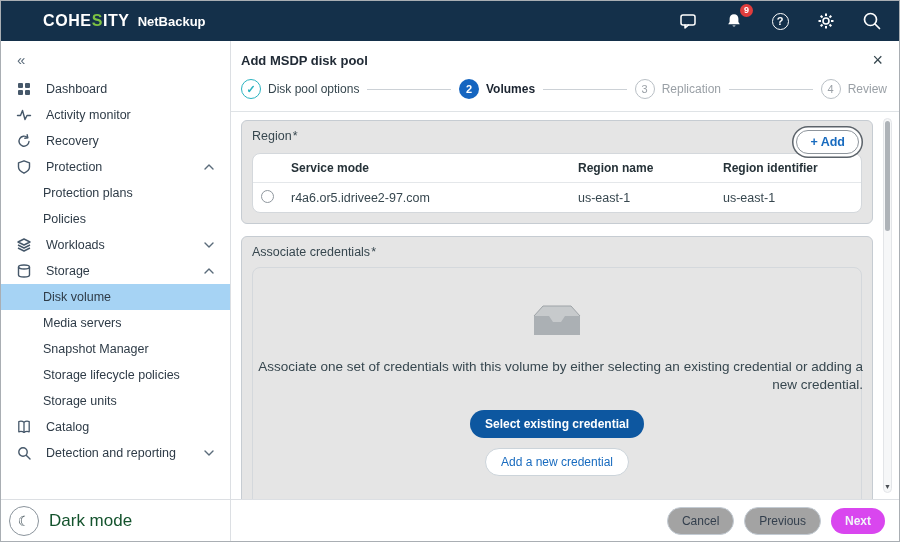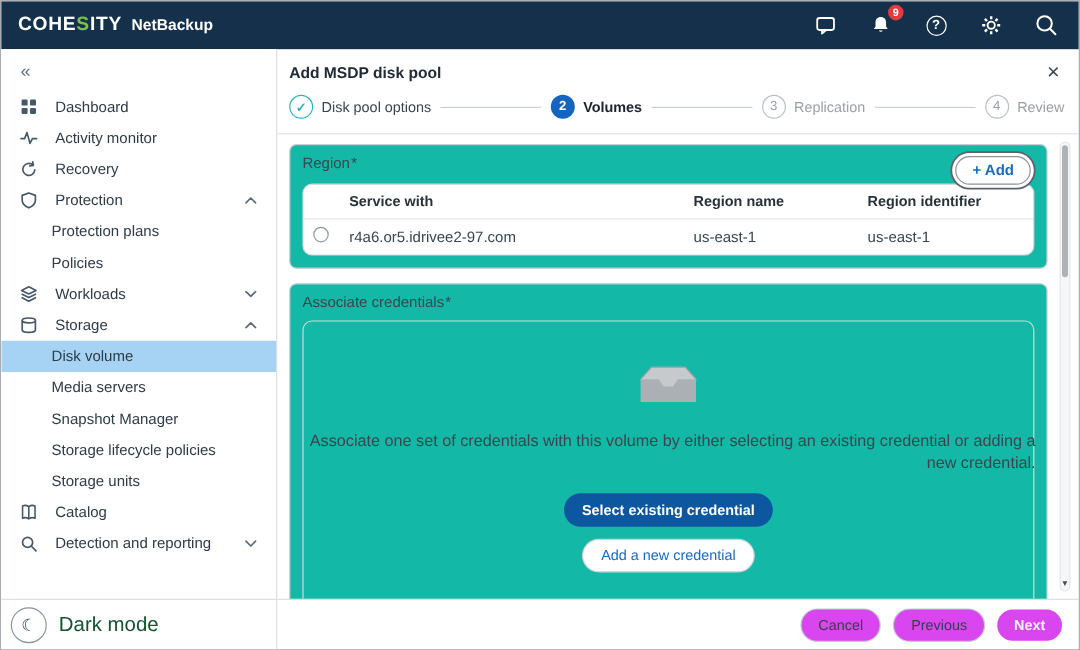--- a/index.html
+++ b/index.html
@@ -2,21 +2,21 @@
 <html><head>
 <meta charset="utf-8">
 <style>
   * { box-sizing: border-box; margin: 0; padding: 0; }
   html,body { width: 900px; height: 542px; }
   body { font-family: "Liberation Sans", sans-serif; background:#fff; }
   .app { width:900px; height:542px; border:1px solid #a9aeb3; display:flex; flex-direction:column; overflow:hidden; background:#fff; }
 
   
   .topbar { height:40px; flex:0 0 40px; background:#14304a; display:flex; align-items:center; padding:0 16px 0 14px; }
-  .brand { display:flex; align-items:baseline; gap:8px; color:#fff; }
+  .brand { display:flex; align-items:baseline; gap:8px; color:#fff;margin-left:28px; }
   .logo { font-weight:bold; font-size:16px; letter-spacing:.6px; }
   .logo-s { color:#7dc242; }
   .product { font-weight:bold; font-size:13px; }
   .top-icons { margin-left:auto; display:flex; align-items:center; gap:24px; }
   .tbtn { position:relative; width:22px; height:22px; display:flex; align-items:center; justify-content:center; cursor:pointer; }
   .badge { position:absolute; top:-6px; right:-8px; background:#e03c3c; color:#fff; font-size:9px; font-weight:bold; border-radius:8px; padding:1px 4px; line-height:1.2; }
   .help-circle { width:17px; height:17px; border:1.6px solid #fff; border-radius:50%; color:#fff; font-size:11px; font-weight:bold; display:flex; align-items:center; justify-content:center; }
 
   
   .bodyrow { flex:1; display:flex; min-height:0; }
@@ -41,21 +41,21 @@
   .scircle { width:20px; height:20px; border-radius:50%; display:flex; align-items:center; justify-content:center; font-size:11px; font-weight:bold; flex:0 0 20px; }
   .scircle.done { border:1.6px solid #2bb3c0; color:#2bb3c0; }
   .scircle.active { background:#1565c0; color:#fff; }
   .scircle.todo { border:1.4px solid #b9bfc5; color:#9aa0a6; font-weight:normal; }
   .slabel { font-size:12px; color:#37474f; white-space:nowrap; }
   .step.active .slabel { font-weight:bold; color:#1b2430; }
   .step.todo .slabel { color:#9aa0a6; }
   .sline { flex:1; height:1px; background:#ccd1d6; }
 
   .content { flex:1; position:relative; padding:8px 26px 0 10px; overflow:hidden; min-height:0; }
-  .card { border:1px solid #c6ccd2; border-radius:6px; padding:8px 10px; position:relative; background:#14b8a6; }
+  .card { border:1px solid #c6ccd2; border-radius:6px; padding:8px 10px; position:relative; background:#e5e5e5; }
   .region-card { height:104px; margin-bottom:12px; }
   .card-label { font-size:12.5px; color:#37474f; }
   .req { margin-left:1px; }
   .add-btn { position:absolute; top:9px; right:13px; background:#fff; border:1px solid #8e959c; border-radius:15px; padding:4px 13px; color:#186bbf; font-weight:bold; font-size:12.5px; box-shadow:0 0 0 2.5px #fff, 0 0 0 4px #5c636a; cursor:pointer; font-family:inherit; }
   .table { margin-top:10px; border:1px solid #d4d8dc; border-radius:8px; overflow:hidden; background:#fff; }
   .t-head,.t-row { display:grid; grid-template-columns:30px 287px 145px 1fr; align-items:center; height:29px; padding-left:8px; }
   .t-head { border-bottom:1px solid #e4e7ea; }
   .th { font-size:12px; font-weight:bold; color:#263238; }
   .td { font-size:12.5px; color:#37474f; }
   .radio { width:13px; height:13px; border:1.5px solid #8f979e; border-radius:50%; display:inline-block; background:#fff; cursor:pointer; }
@@ -65,21 +65,21 @@
   .cred-msg { width:612px; text-align:right; font-size:13.5px; color:#37474f; line-height:1.35; margin-top:16px; }
   .btn-primary { margin-top:16px; background:#0d57a0; color:#fff; border:none; border-radius:15px; padding:7px 15px; font-size:12px; font-weight:bold; cursor:pointer; font-family:inherit; }
   .btn-secondary { margin-top:10px; background:#fff; color:#186bbf; border:1px solid #ccd4da; border-radius:15px; padding:6px 15px; font-size:12px; cursor:pointer; font-family:inherit; }
 
   .vscroll { position:absolute; top:6px; right:7px; bottom:6px; width:9px; background:#f6f7f8; border:1px solid #e3e5e8; border-radius:5px; cursor:pointer; }
   .vthumb { position:absolute; top:2px; left:1px; width:5px; height:110px; background:#aeb3b8; border-radius:3px; }
   .varrow { position:absolute; bottom:2px; left:0; width:100%; text-align:center; font-size:7px; color:#4a4f54; line-height:1; }
 
   .main-footer { height:42px; flex:0 0 42px; border-top:1px solid #dcdfe3; display:flex; align-items:center; justify-content:flex-end; gap:10px; padding-right:14px; }
   .btn { border-radius:14px; font-size:12px; padding:6px 14px; cursor:pointer; font-family:inherit; }
-  .btn.ghost { background:#d946ef; border:1px solid #c3cbd3; color:#333f4d; }
+  .btn.ghost { background:#a3a3a3; border:1px solid #c3cbd3; color:#333f4d; }
   .btn.disabled { background:#d946ef; border:none; color:#f2f6fa; font-weight:bold; }
 </style>
 </head>
 <body>
 
 <div class="app">
 
   <header class="topbar">
     <div class="brand">
       <span class="logo"><span>COHE</span><span class="logo-s">S</span><span>ITY</span></span>
@@ -294,21 +294,21 @@
       </div>
 
       <div class="content">
 
         <section class="card region-card">
           <div class="card-label"><span>Region</span><span class="req">*</span></div>
           <button class="add-btn">+ Add</button>
           <div class="table">
             <div class="t-head">
               <span class="c-radio"></span>
-              <span class="th">Service with</span>
+              <span class="th">Service mode</span>
               <span class="th">Region name</span>
               <span class="th">Region identifier</span>
             </div>
             <div class="t-row">
               <span class="c-radio"><span class="radio"></span></span>
               <span class="td">r4a6.or5.idrivee2-97.com</span>
               <span class="td">us-east-1</span>
               <span class="td">us-east-1</span>
             </div>
           </div>

